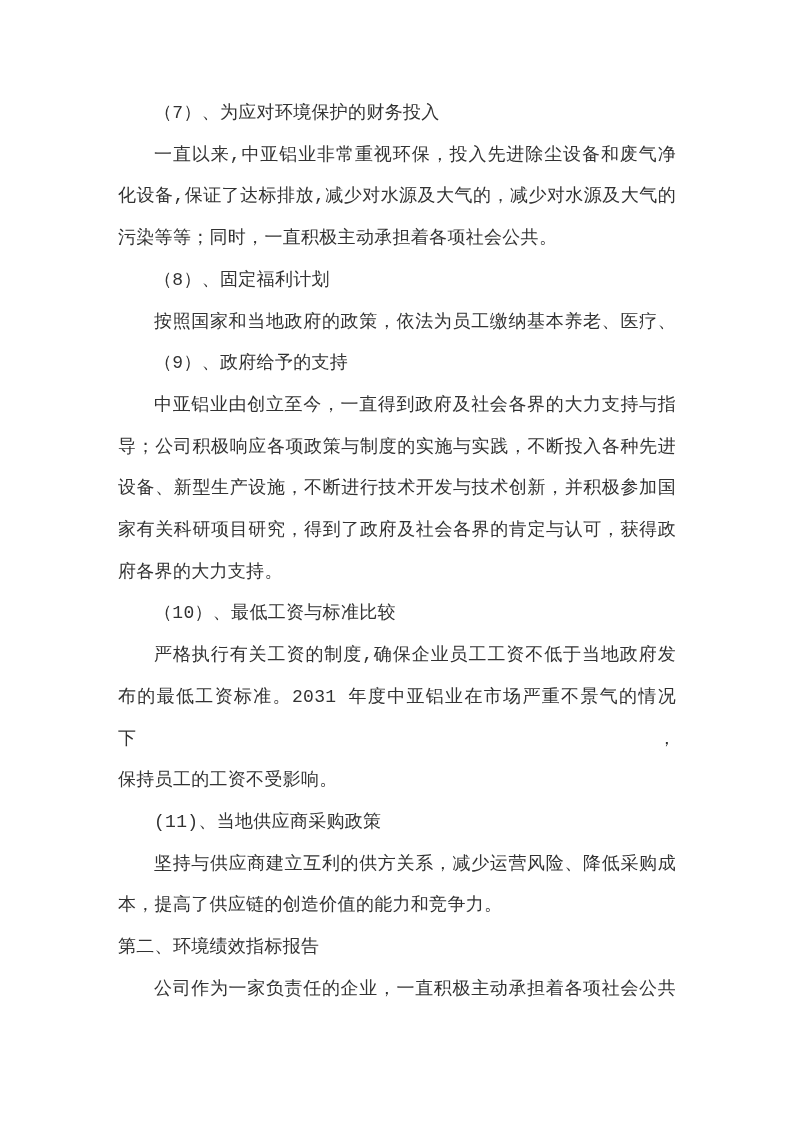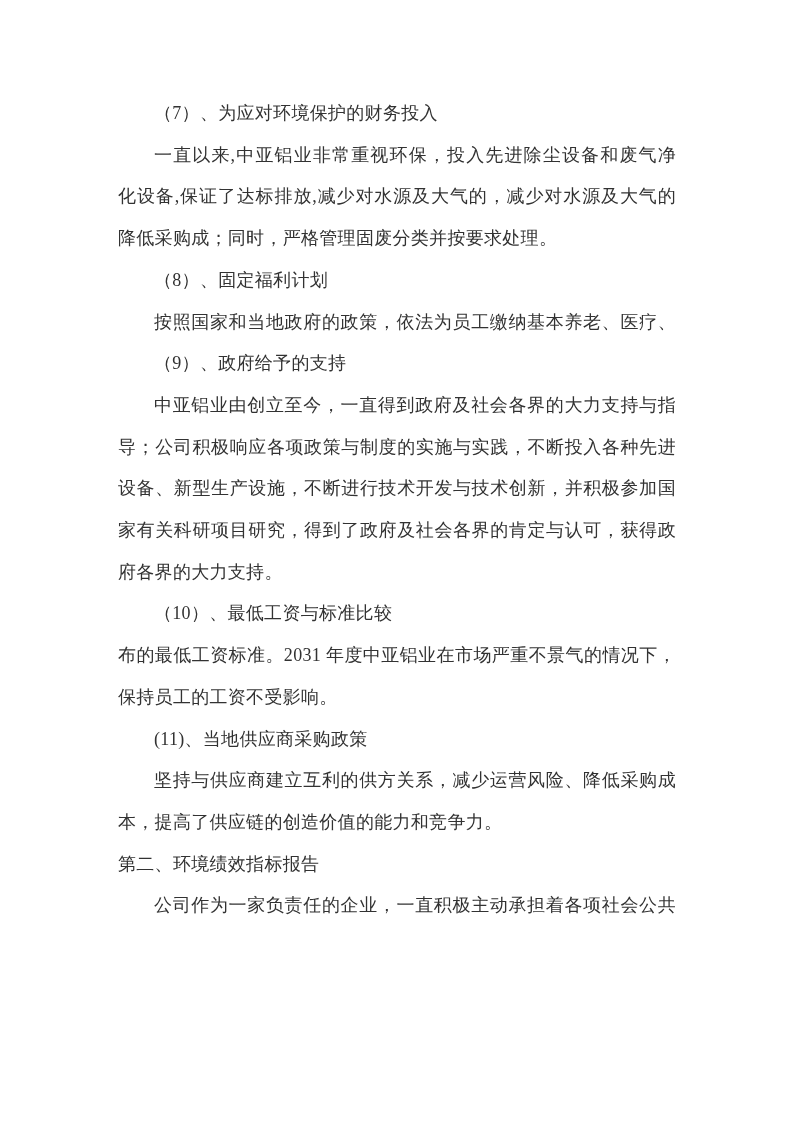--- a/index.html
+++ b/index.html
@@ -6,21 +6,21 @@
     margin: 0;
     padding: 0;
     background: #ffffff;
   }
   .page {
     position: relative;
     width: 690px;
     height: 1123px;
     background: #ffffff;
     overflow: hidden;
-    font-family: Liberation Serif, serif;
+    font-family: Liberation Mono, monospace;
     padding-left: 36px;
   }
   .text-block {
     position: absolute;
     left: 118px;
     top: 93px;
     width: 558px;
     color: #323232;
     font-size: 18px;
     line-height: 41.7px;
@@ -38,30 +38,31 @@
   }
 </style>
 </head>
 <body>
 
 <div class="page" style="background: rgb(255, 255, 255);">
   <div class="text-block" style="color: rgb(50, 50, 50);">
       <div class="line indent">（7）、为应对环境保护的财务投入</div>
       <div class="line indent justify">一直以来,中亚铝业非常重视环保，投入先进除尘设备和废气净</div>
       <div class="line justify">化设备,保证了达标排放,减少对水源及大气的，减少对水源及大气的</div>
-      <div class="line">降低采购成；同时，严格管理固废分类并按要求处理。</div>
+      <div class="line">污染等等；同时，一直积极主动承担着各项社会公共。</div>
       <div class="line indent">（8）、固定福利计划</div>
       <div class="line indent justify">按照国家和当地政府的政策，依法为员工缴纳基本养老、医疗、</div>
       <div class="line indent">（9）、政府给予的支持</div>
       <div class="line indent justify">中亚铝业由创立至今，一直得到政府及社会各界的大力支持与指</div>
       <div class="line justify">导；公司积极响应各项政策与制度的实施与实践，不断投入各种先进</div>
       <div class="line justify">设备、新型生产设施，不断进行技术开发与技术创新，并积极参加国</div>
       <div class="line justify">家有关科研项目研究，得到了政府及社会各界的肯定与认可，获得政</div>
       <div class="line">府各界的大力支持。</div>
       <div class="line indent">（10）、最低工资与标准比较</div>
+      <div class="line indent justify">严格执行有关工资的制度,确保企业员工工资不低于当地政府发</div>
       <div class="line justify">布的最低工资标准。2031 年度中亚铝业在市场严重不景气的情况下，</div>
       <div class="line">保持员工的工资不受影响。</div>
       <div class="line indent">(11)、当地供应商采购政策</div>
       <div class="line indent justify">坚持与供应商建立互利的供方关系，减少运营风险、降低采购成</div>
       <div class="line">本，提高了供应链的创造价值的能力和竞争力。</div>
       <div class="line">第二、环境绩效指标报告</div>
       <div class="line indent justify">公司作为一家负责任的企业，一直积极主动承担着各项社会公共</div>
     </div>
 </div>
 

